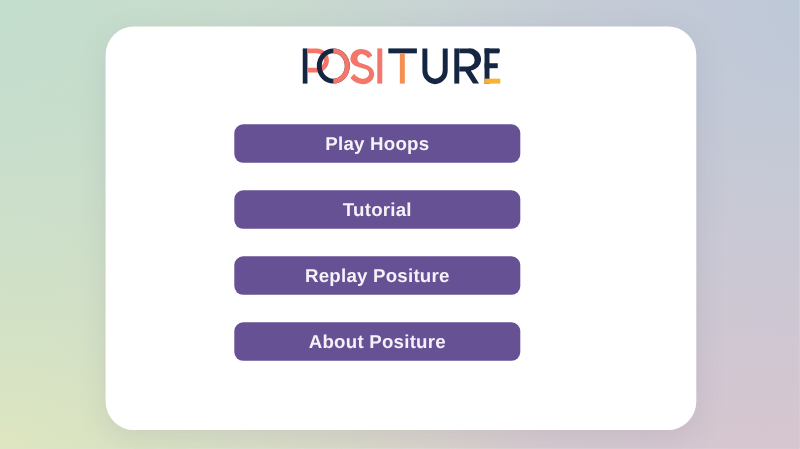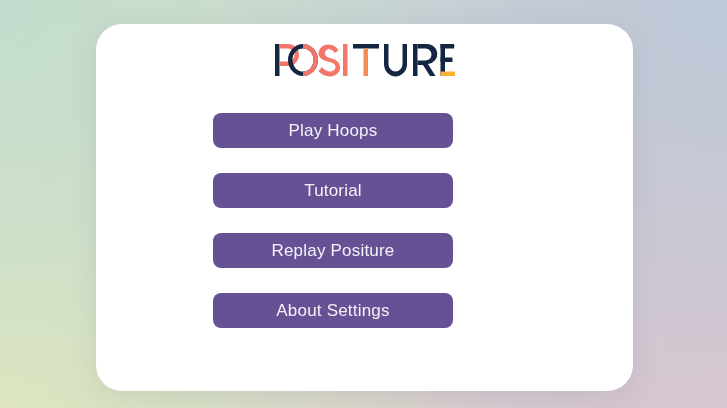--- a/index.html
+++ b/index.html
@@ -56,29 +56,29 @@
     top: 89px;
     width: 304px;
     display: flex;
     flex-direction: column;
     gap: 25px;
   }
   .menu-button {
     display: flex;
     align-items: center;
     justify-content: center;
-    width: 240px;
+    width: 260px;
     height: 35px;
     background: #665195;
     border: none;
     border-radius: 8px;
     color: #f4f2f8;
     font-family: "Liberation Sans", sans-serif;
     font-size: 17px;
-    font-weight: 400;
+    font-weight: 700;
     letter-spacing: 0.2px;
     cursor: pointer;
     padding: 0;
     box-sizing: border-box;
   }
   .menu-button-label {
     line-height: 1;
     pointer-events: none;
   }
 </style>
@@ -149,19 +149,19 @@
 
       <button class="menu-button">
         <span class="menu-button-label">Tutorial</span>
       </button>
 
       <button class="menu-button">
         <span class="menu-button-label">Replay Positure</span>
       </button>
 
       <button class="menu-button">
-        <span class="menu-button-label">About Settings</span>
+        <span class="menu-button-label">About Positure</span>
       </button>
 
     </div>
 
   </div>
 </div>
 
 </body></html>

